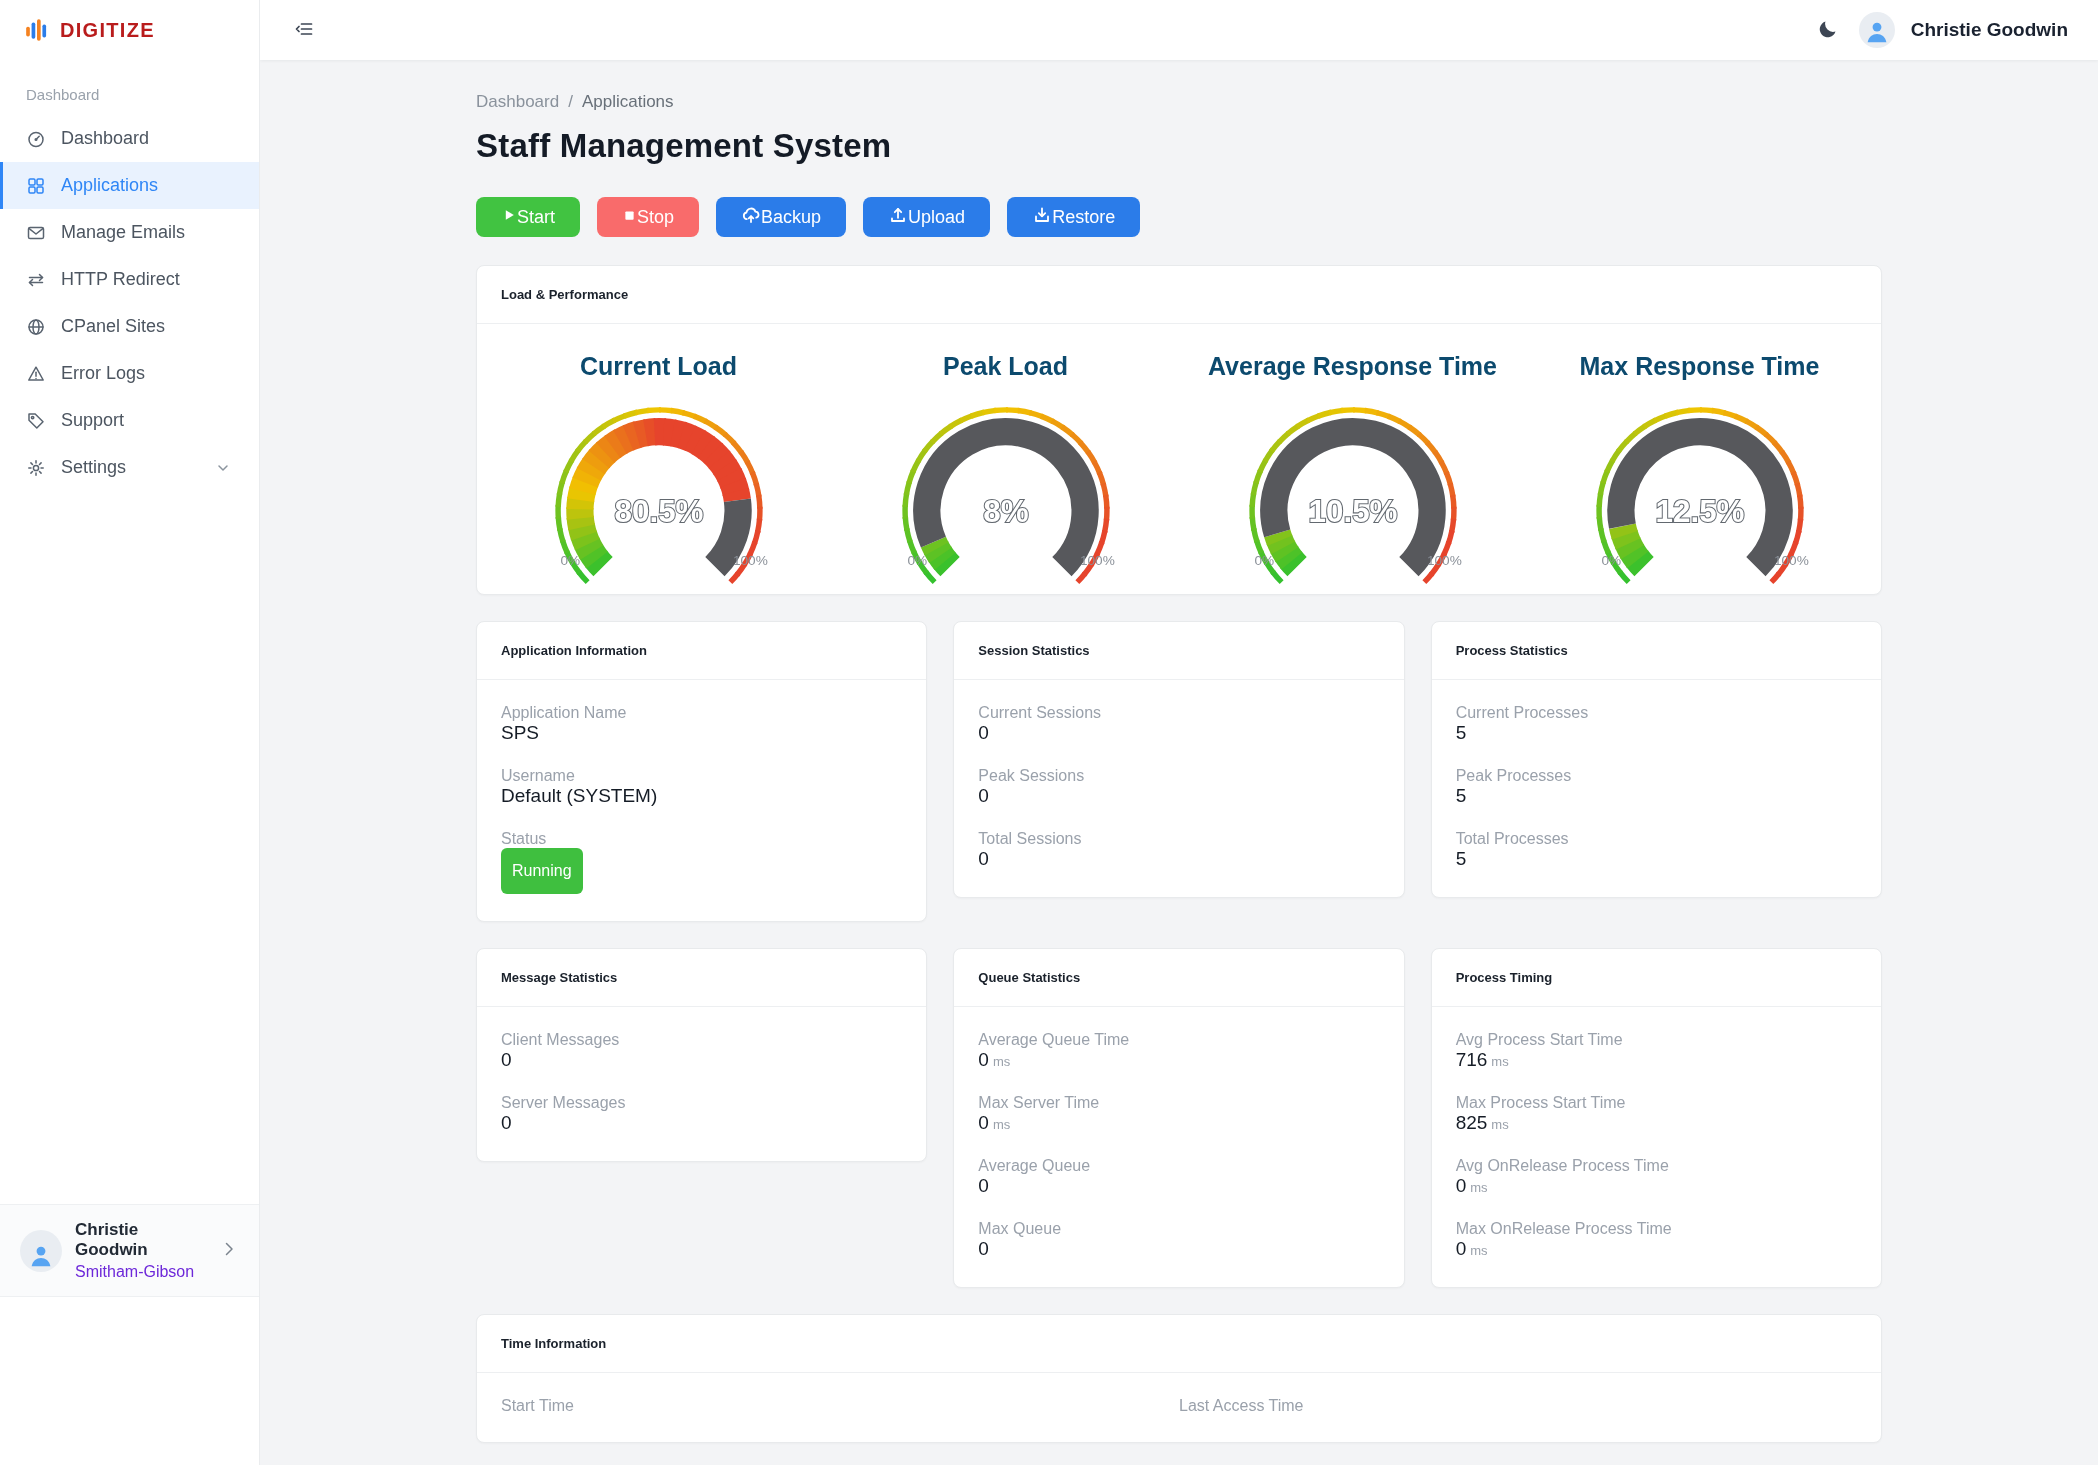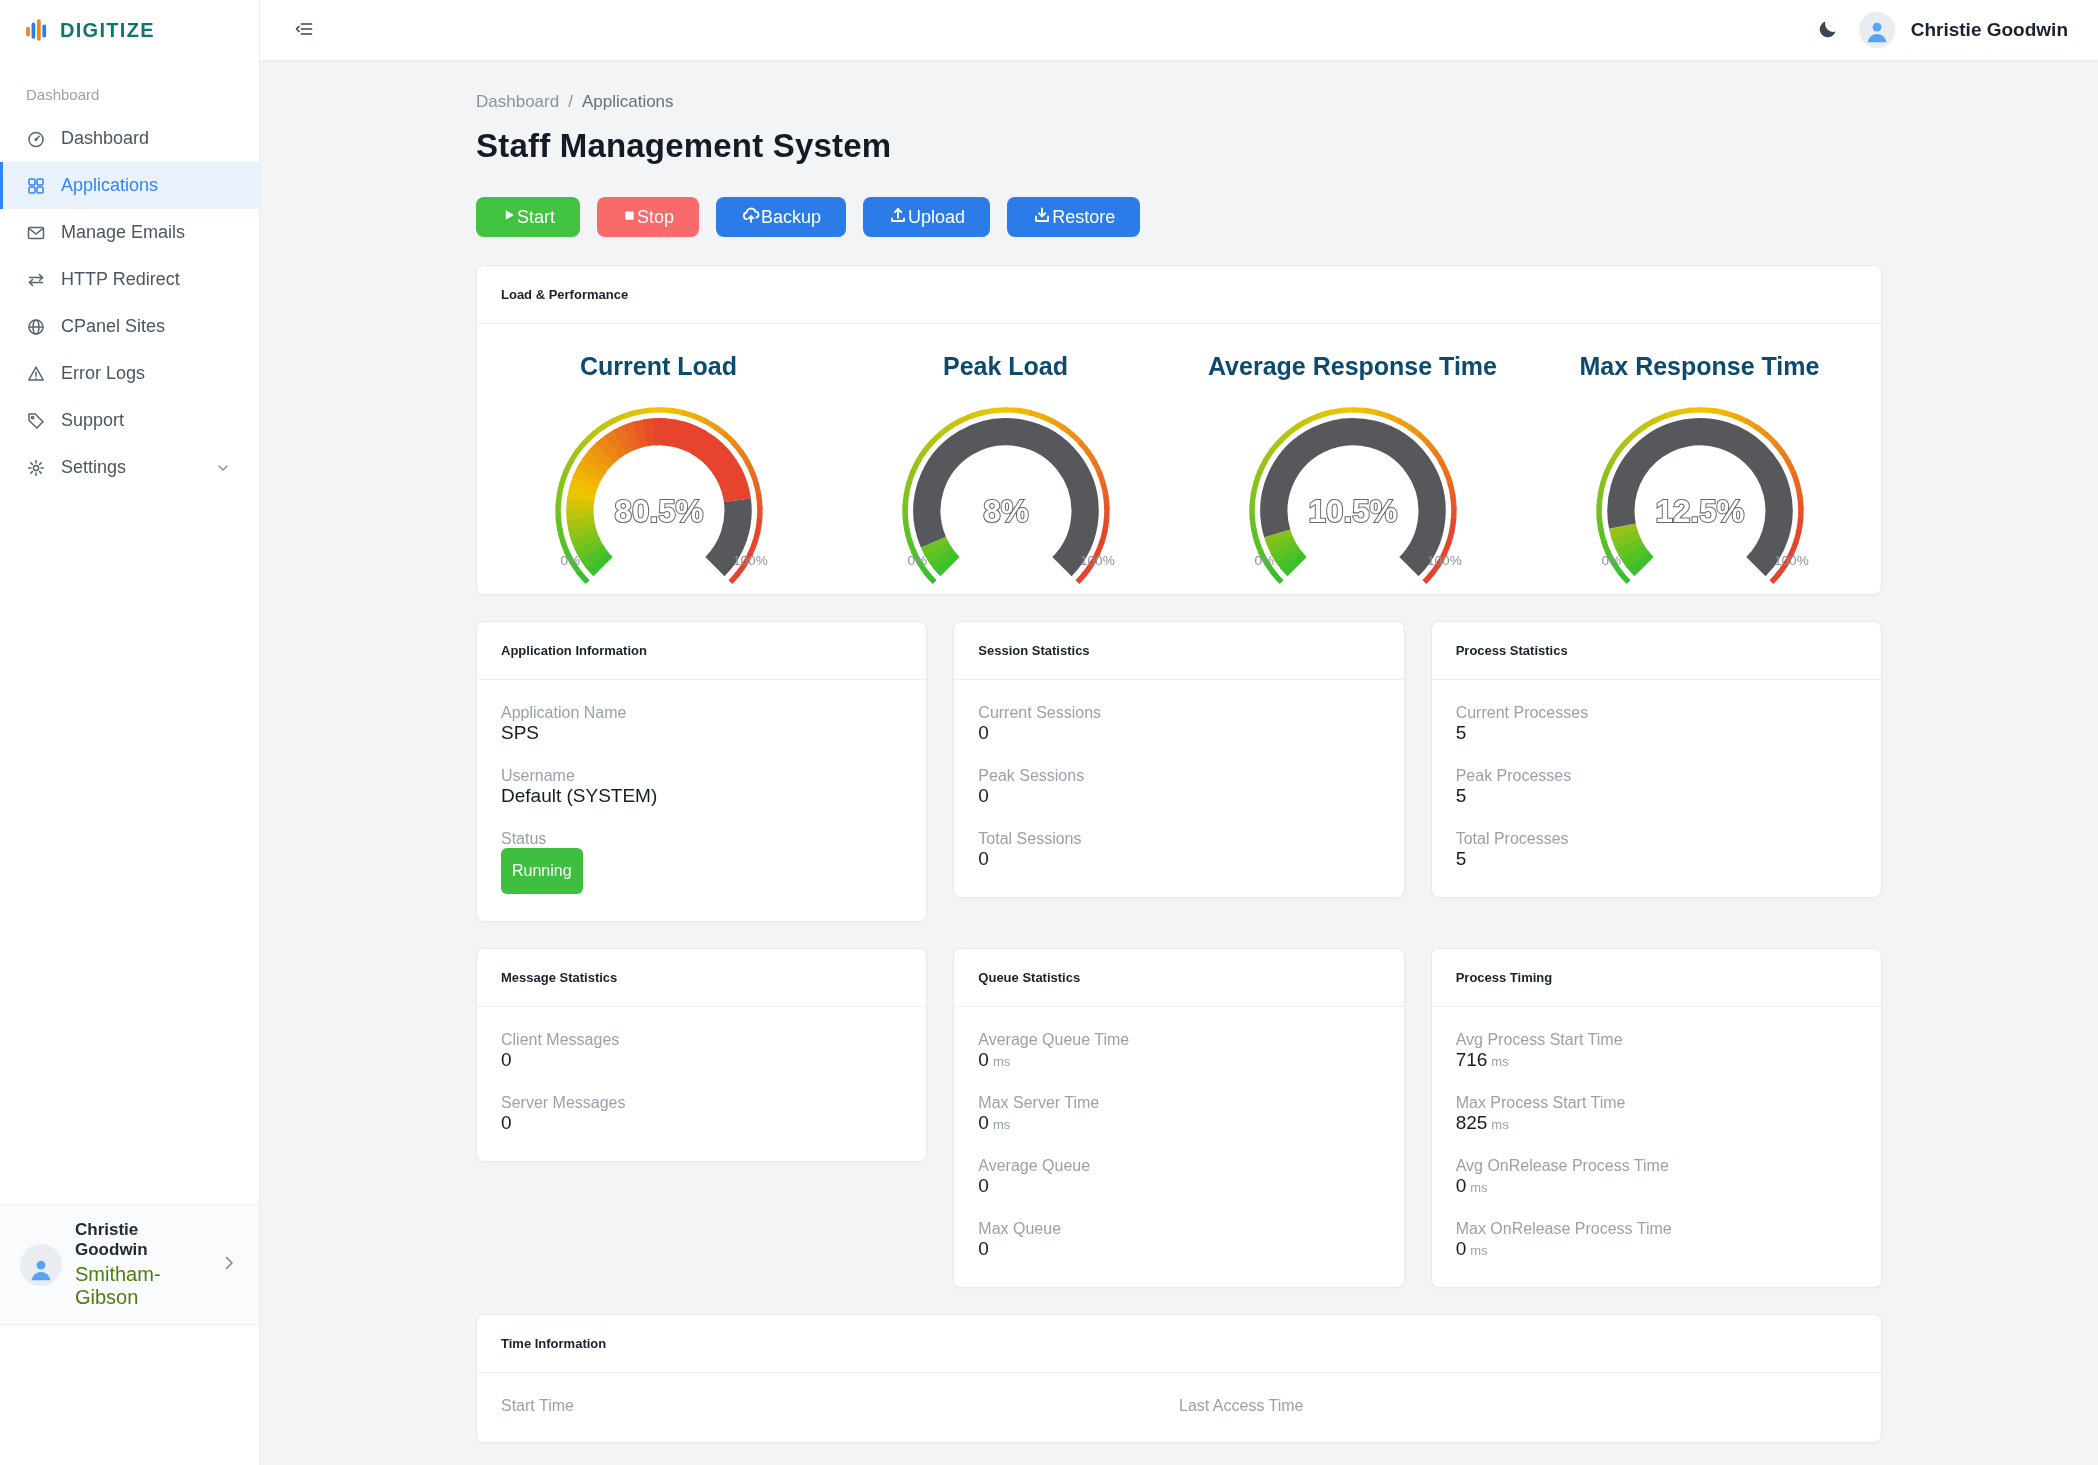--- a/index.html
+++ b/index.html
@@ -3,33 +3,33 @@
 <meta charset="utf-8">
 <style>
   *{box-sizing:border-box;margin:0;padding:0;}
   html,body{background:#f3f4f6;}
   body{width:2098px;min-height:1465px;font-family:"Liberation Sans",sans-serif;color:#1d2430;}
   .app{display:flex;min-height:1465px;width:2098px;}
 
   
   .sidebar{width:260px;flex:0 0 260px;background:#fff;border-right:1px solid #eaecee;position:relative;}
   .logo{height:60px;display:flex;align-items:center;gap:10px;padding:0 24px;cursor:pointer;}
-  .logo-text{font-size:20px;font-weight:bold;letter-spacing:1.3px;color:#0f766e;}
+  .logo-text{font-size:20px;font-weight:bold;letter-spacing:1.3px;color:#b91c1c;}
   .section-label{padding:26px 26px 12px;font-size:15px;color:#9aa2ac;}
   .nav-item{display:flex;align-items:center;gap:15px;padding:13px 26px;font-size:18px;color:#4c5560;cursor:pointer;position:relative;}
   .nav-item .icon{display:inline-flex;color:#5a6470;}
   .nav-item.active{background:#e9f2fe;color:var(--accent,#2f86f6);}
   .nav-item.active .icon{color:var(--accent,#2f86f6);}
   .nav-item.active::before{content:"";position:absolute;left:0;top:0;bottom:0;width:3px;background:var(--accent,#2f86f6);}
   .nav-item .chev{margin-left:auto;color:#8b949e;}
   .sidebar-footer{position:absolute;top:1204px;left:0;right:0;display:flex;align-items:center;gap:13px;padding:15px 20px;background:#fafbfc;border-top:1px solid #eef0f2;border-bottom:1px solid #eef0f2;cursor:pointer;}
   .avatar{width:42px;height:42px;border-radius:50%;background:#e9edf2;display:inline-flex;align-items:flex-end;justify-content:center;overflow:hidden;flex-shrink:0;}
   .avatar.small{width:36px;height:36px;}
   .sf-name{font-size:17px;font-weight:bold;color:#222a35;}
-  .sf-org{font-size:20px;color:#4d7c0f;margin-top:3px;}
+  .sf-org{font-size:16px;color:#6d28d9;margin-top:3px;}
   .sf-chev{margin-left:auto;color:#7b848e;display:inline-flex;}
 
   
   .main{flex:1;display:flex;flex-direction:column;}
   .topbar{height:60px;background:#fff;display:flex;align-items:center;justify-content:space-between;padding:0 30px;box-shadow:0 1px 3px rgba(20,28,40,.06);}
   .icon-btn{background:none;border:none;cursor:pointer;color:#3d4654;display:inline-flex;align-items:center;padding:4px;}
   .topbar-right{display:flex;align-items:center;gap:16px;}
   .topbar-name{font-size:19px;font-weight:bold;color:#1a2230;cursor:pointer;}
   .content{padding:32px 0 24px;}
   .content-inner{width:1406px;margin:0 auto;}

